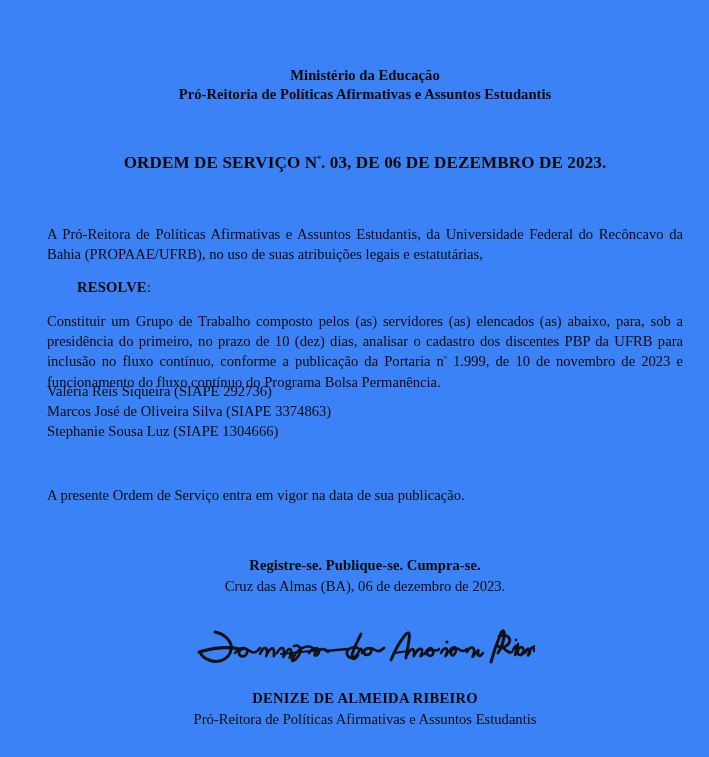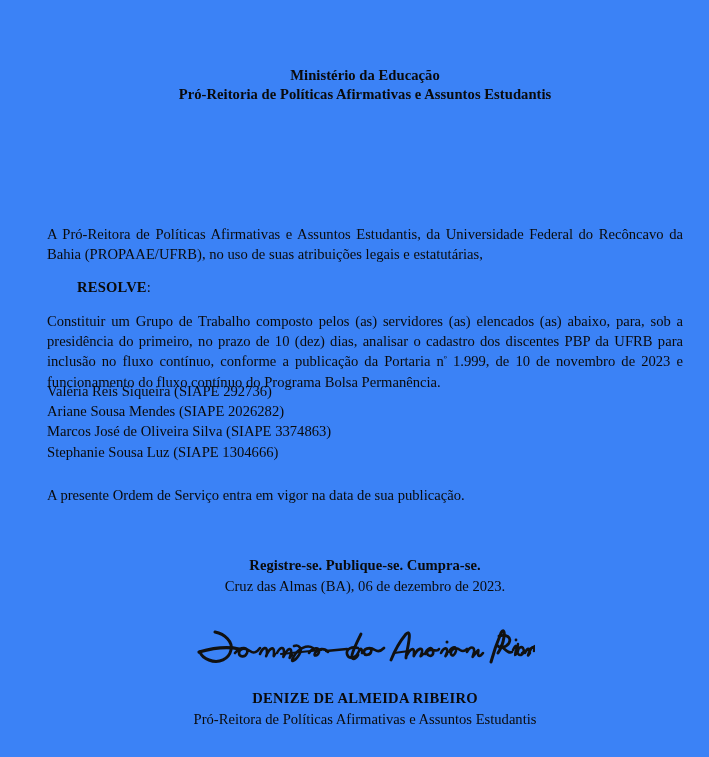--- a/index.html
+++ b/index.html
@@ -154,30 +154,30 @@
 </head>
 <body>
 
 <div class="page">
 
   <div class="doc-header">
     <span class="hline">Ministério da Educação</span>
     <span class="hline">Pró-Reitoria de Políticas Afirmativas e Assuntos Estudantis</span>
   </div>
 
+  <div class="doc-title"><span>ORDEM DE SERVIÇO N</span><sup>º</sup><span>. 03, DE 06 DE DEZEMBRO DE 2023.</span></div>
 
   <p class="body-block" id="preamble">A Pró-Reitora de Políticas Afirmativas e Assuntos Estudantis, da Universidade Federal do Recôncavo da Bahia (PROPAAE/UFRB), no uso de suas atribuições legais e estatutárias,</p>
 
   <p class="body-block no-justify" id="resolve"><span class="kw">RESOLVE</span><span>:</span></p>
 
   <p class="body-block" id="provision"><span>Constituir um Grupo de Trabalho composto pelos (as) servidores (as) elencados (as) abaixo, para, sob a presidência do primeiro, no prazo de 10 (dez) dias, analisar o cadastro dos discentes PBP da UFRB para inclusão no fluxo contínuo, conforme a publicação da Portaria n</span><span class="sup-ord">º</span><span> 1.999, de 10 de novembro de 2023 e funcionamento do fluxo contínuo do Programa Bolsa Permanência.</span></p>
 
   <div class="body-block no-justify" id="names">
     <span class="name-line">Valéria Reis Siqueira (SIAPE 292736)</span>
-    <span class="name-line">Ariane Sousa Mendes (SIAPE 2026282)</span>
     <span class="name-line">Marcos José de Oliveira Silva (SIAPE 3374863)</span>
     <span class="name-line">Stephanie Sousa Luz (SIAPE 1304666)</span>
   </div>
 
   <p class="body-block no-justify" id="effect">A presente Ordem de Serviço entra em vigor na data de sua publicação.</p>
 
   <div class="closing">
     <span class="strong-line">Registre-se. Publique-se. Cumpra-se.</span>
     <span class="place-line">Cruz das Almas (BA), 06 de dezembro de 2023.</span>
   </div>

